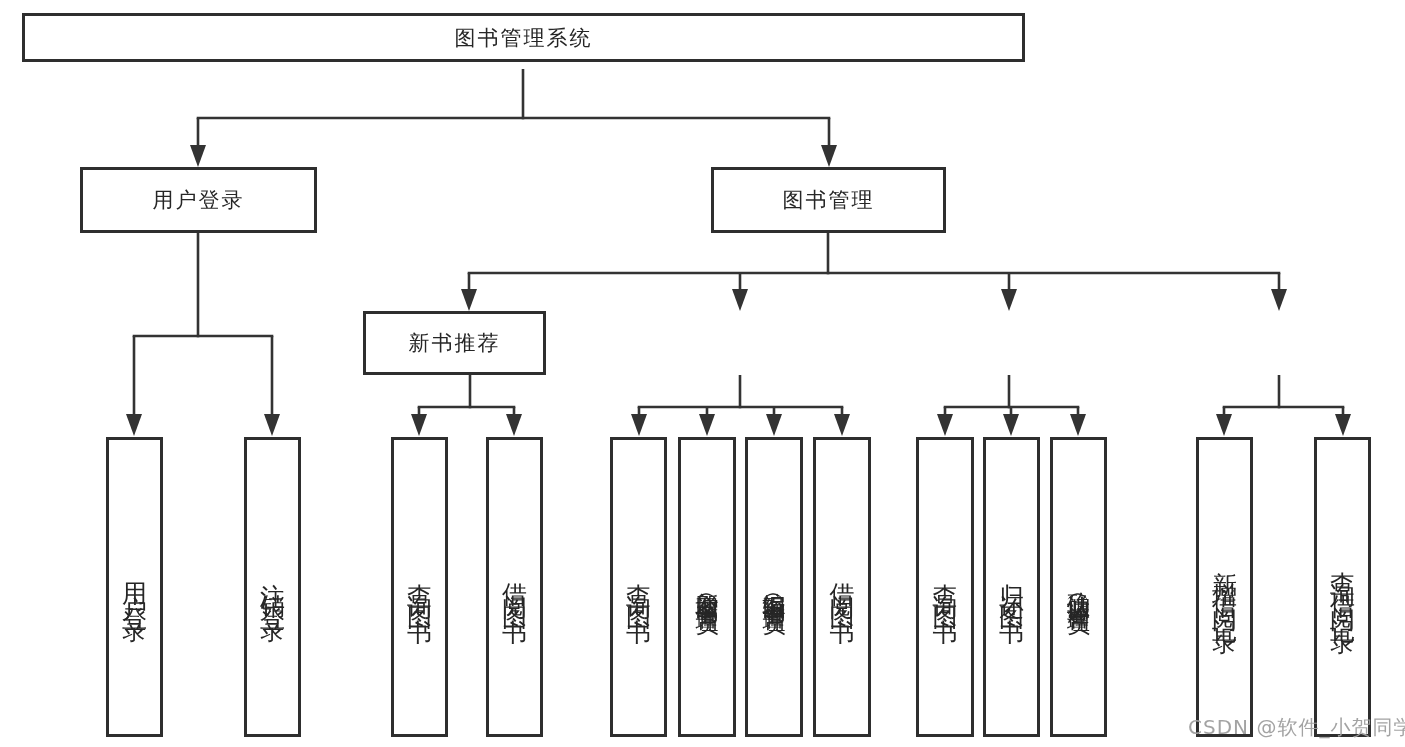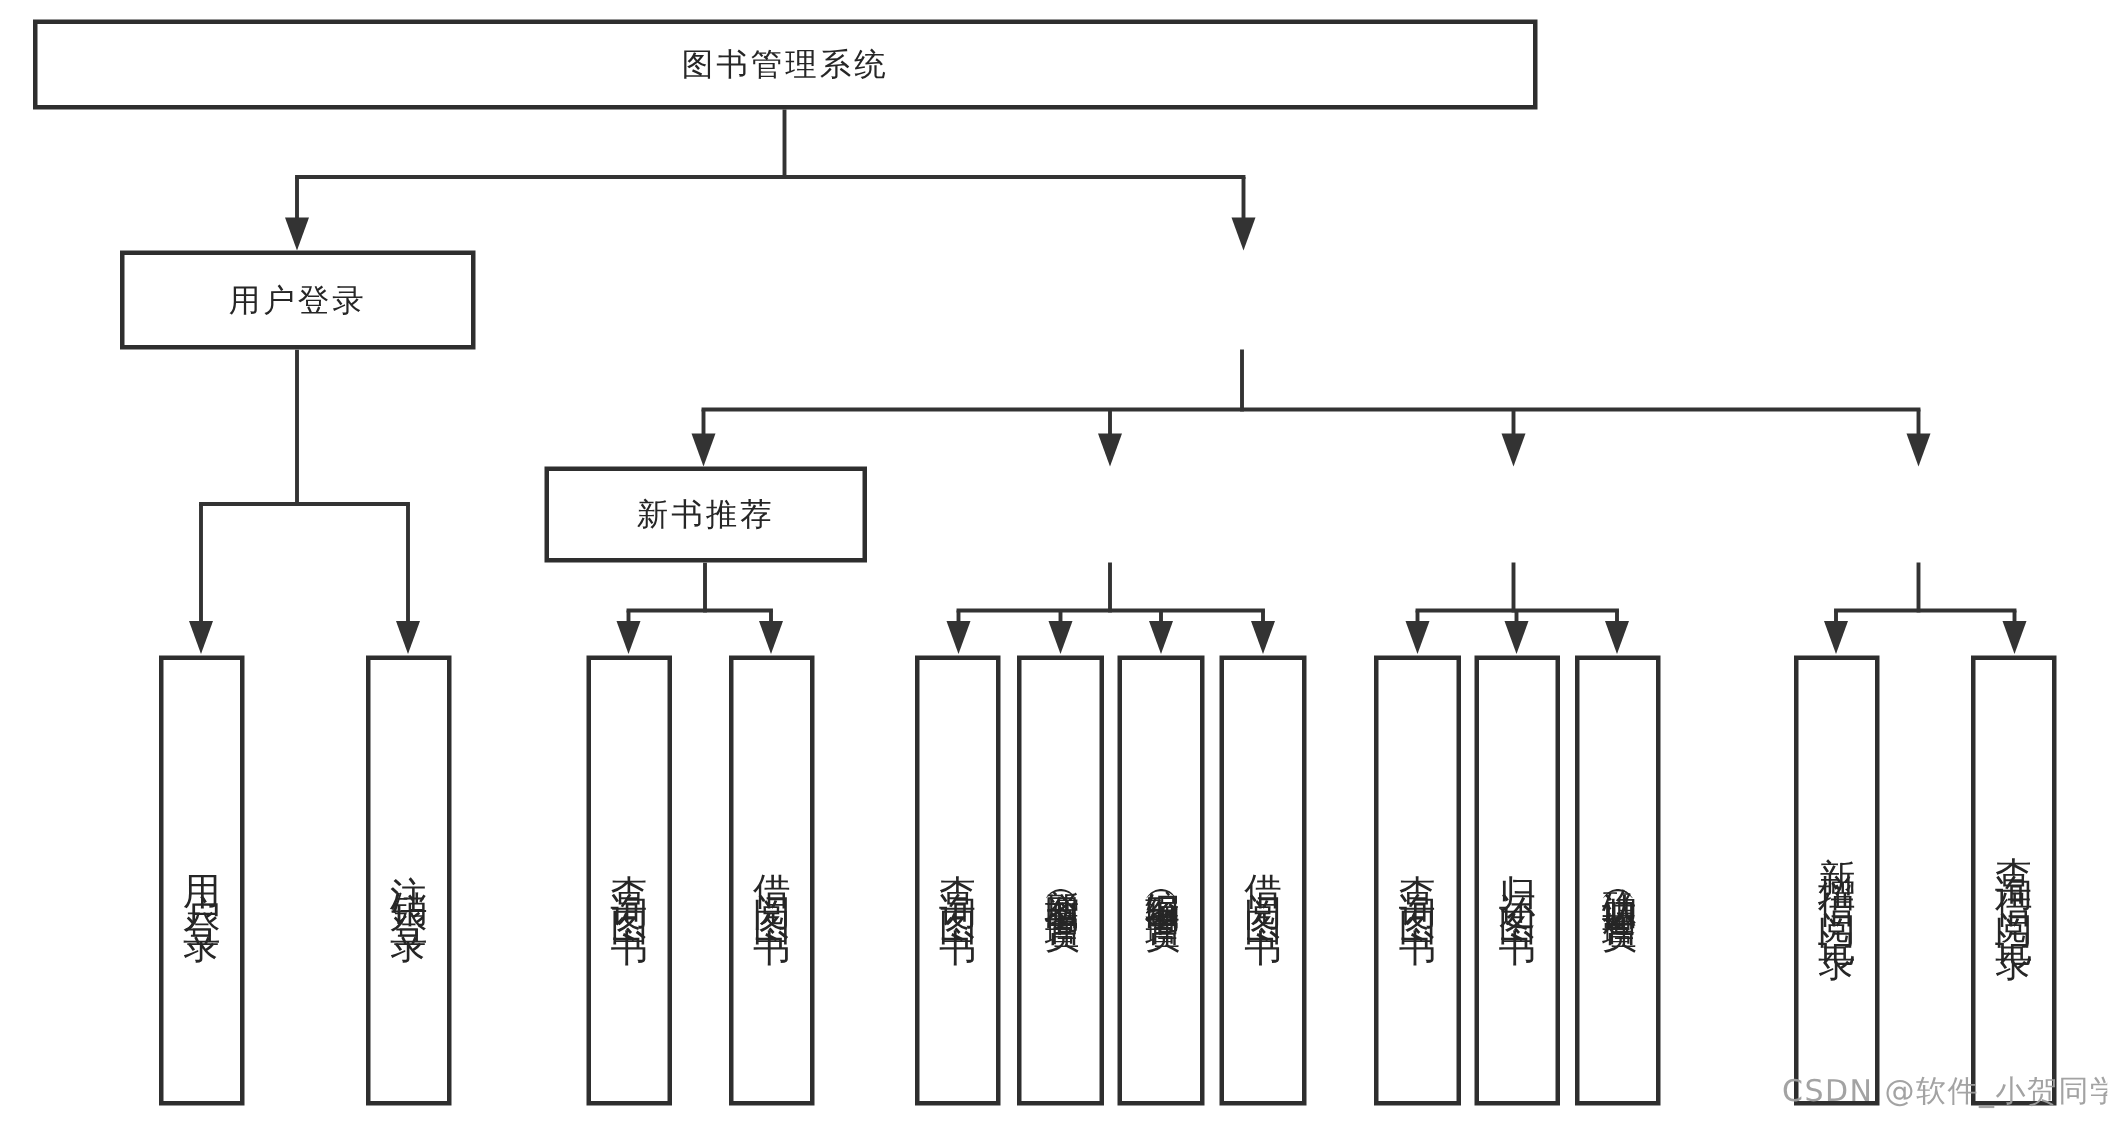--- a/index.html
+++ b/index.html
@@ -118,29 +118,32 @@
     <g>
       <line x1="1279" y1="375" x2="1279" y2="408.3"></line>
       <line x1="1222.7" y1="407" x2="1344.3" y2="407"></line>
       <line x1="1224" y1="407" x2="1224" y2="416"></line>
       <polygon points="1216,414 1232,414 1224,436" fill="#333333" stroke="none"></polygon>
       <line x1="1343" y1="407" x2="1343" y2="416"></line>
       <polygon points="1335,414 1351,414 1343,436" fill="#333333" stroke="none"></polygon>
     </g>
   </svg>
 
-  <div class="box" style="left:22px; top:13px; width:1003px; height:60px;">
+  <div class="box" style="left:22px; top:13px; width:1003px; height:49px;">
     <span class="h-label">图书管理系统</span>
   </div>
 
   <div class="box" style="left:80px; top:167px; width:237px; height:66px;">
     <span class="h-label">用户登录</span>
   </div>
+  <div class="box" style="left:711px; top:167px; width:235px; height:66px;">
+    <span class="h-label">图书管理</span>
+  </div>
 
-  <div class="box" style="left:363px; top:311px; width:215px; height:64px;">
+  <div class="box" style="left:363px; top:311px; width:183px; height:64px;">
     <span class="h-label">新书推荐</span>
   </div>
 
   <div class="box leaf" style="left:106px; top:437px; width:57px; height:300px;">
     <span class="v-label">用户登录</span>
   </div>
   <div class="box leaf" style="left:244px; top:437px; width:57px; height:300px;">
     <span class="v-label">注销登录</span>
   </div>
 

